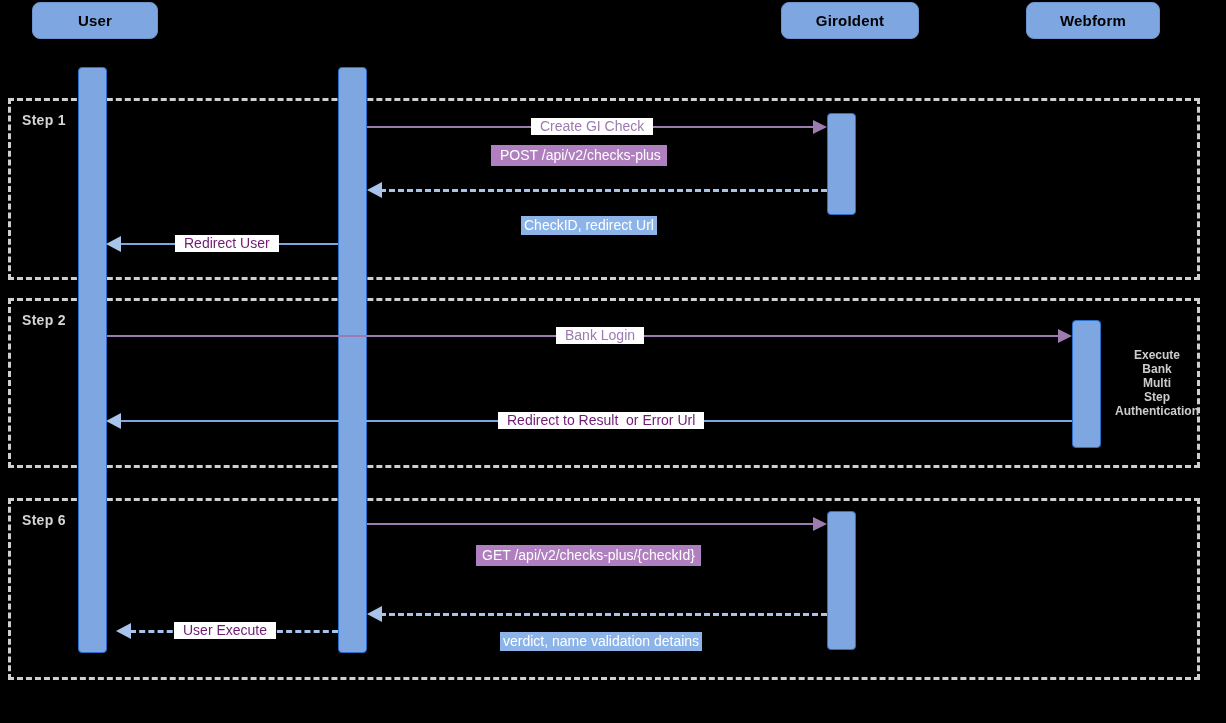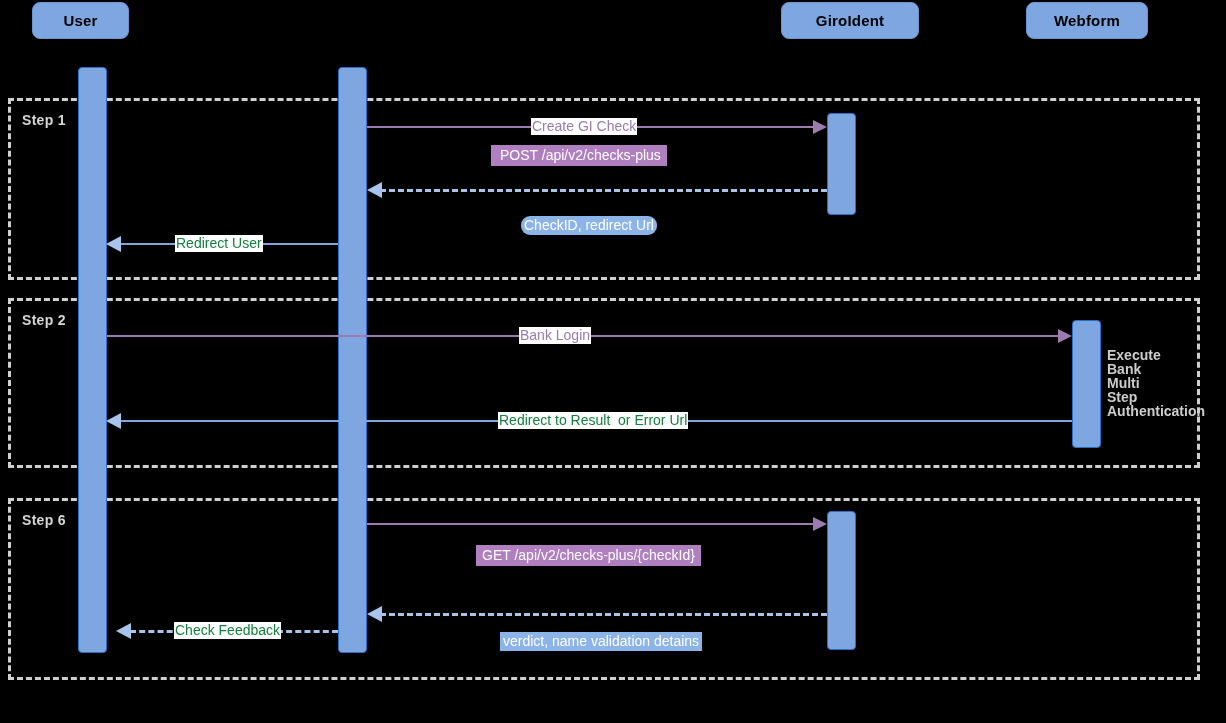--- a/index.html
+++ b/index.html
@@ -85,66 +85,67 @@
     border-bottom: 8px solid transparent;
     border-right: 15px solid #a8c4ea;
   }
 
   
   .msg-label {
     position: absolute;
     white-space: pre;
     font-size: 14px;
     line-height: 17px;
-    padding: 0 1px;
+    padding: 0 9px;
   }
   .label-purple-on-white {
     color: #9b7bb0;
     background: #ffffff;
   }
   .label-blue-on-white {
-    color: #15803d;
+    color: #701a75;
     background: #ffffff;
   }
   .label-white-on-purple {
     color: #ffffff;
     background: #b07fbf;
     padding: 2px 6px;
   }
   .label-white-on-blue {
     color: #ffffff;
     background: #8cb4e8;
     padding: 1px 3px;
   }
 
   
   .note {
     position: absolute;
     color: #cccccc;
-    font-size: 14px;
+    font-size: 12px;
     line-height: 14px;
     white-space: pre-line;
     font-weight: bold;
+    text-align: center;
   }
 </style>
 </head>
 <body>
 
 <div id="canvas">
 
-  <div class="actor-box" style="left:32px; top:2px; width:97px; height:37px;">
+  <div class="actor-box" style="left:32px; top:2px; width:126px; height:37px;">
     <span>User</span>
   </div>
 
 
   <div class="actor-box" style="left:781px; top:2px; width:138px; height:37px;">
     <span>GiroIdent</span>
   </div>
 
-  <div class="actor-box" style="left:1026px; top:2px; width:122px; height:37px;">
+  <div class="actor-box" style="left:1026px; top:2px; width:134px; height:37px;">
     <span>Webform</span>
   </div>
 
   <div class="frame" style="left:8px; top:98px; width:1192px; height:182px;"></div>
   <div class="frame-label" style="left:22px; top:112px;text-align:center;">Step 1</div>
 
   <div class="frame" style="left:8px; top:298px; width:1192px; height:170px;"></div>
   <div class="frame-label" style="left:22px; top:312px;">Step 2</div>
 
   <div class="frame" style="left:8px; top:498px; width:1192px; height:182px;"></div>
@@ -160,29 +161,29 @@
 
   <div class="activation" style="left:827px; top:511px; width:29px; height:139px;"></div>
 
   <div class="line line-solid-purple" style="left:367px; top:126px; width:446px;"></div>
   <div class="arrow-head arrow-right-purple" style="left:813px; top:120px;"></div>
   <div class="msg-label label-purple-on-white" style="left:531px; top:118px;">Create GI Check</div>
   <div class="msg-label label-white-on-purple" style="left:491px; top:145px;padding-left:9px;">POST /api/v2/checks-plus</div>
 
   <div class="line line-dash-blue" style="left:380px; top:189px; width:447px;"></div>
   <div class="arrow-head arrow-left-blue" style="left:367px; top:182px;"></div>
-  <div class="msg-label label-white-on-blue" style="left:521px; top:216px;border-radius:9px;">CheckID, redirect Url</div>
+  <div class="msg-label label-white-on-blue" style="left:521px; top:216px;">CheckID, redirect Url</div>
 
   <div class="line line-solid-blue" style="left:118px; top:243px; width:220px;"></div>
   <div class="arrow-head arrow-left-blue" style="left:106px; top:236px;"></div>
   <div class="msg-label label-blue-on-white" style="left:175px; top:235px;">Redirect User</div>
 
   <div class="line line-solid-purple" style="left:107px; top:335px; width:955px;"></div>
   <div class="arrow-head arrow-right-purple" style="left:1058px; top:329px;"></div>
-  <div class="msg-label label-purple-on-white" style="left:519px; top:327px;">Bank Login</div>
+  <div class="msg-label label-purple-on-white" style="left:556px; top:327px;">Bank Login</div>
 
   <div class="line line-solid-blue" style="left:118px; top:420px; width:954px;"></div>
   <div class="arrow-head arrow-left-blue" style="left:106px; top:413px;"></div>
   <div class="msg-label label-blue-on-white" style="left:498px; top:412px;text-align:center;">Redirect to Result  or Error Url</div>
 
   <div class="note" style="left:1107px; top:348px; width:100px;">Execute
 Bank
 Multi
 Step
 Authentication</div>
@@ -190,15 +191,15 @@
   <div class="line line-solid-purple" style="left:367px; top:523px; width:446px;"></div>
   <div class="arrow-head arrow-right-purple" style="left:813px; top:517px;"></div>
   <div class="msg-label label-white-on-purple" style="left:476px; top:545px;">GET /api/v2/checks-plus/{checkId}</div>
 
   <div class="line line-dash-blue" style="left:380px; top:613px; width:447px;"></div>
   <div class="arrow-head arrow-left-blue" style="left:367px; top:606px;"></div>
   <div class="msg-label label-white-on-blue" style="left:500px; top:632px;">verdict, name validation detains</div>
 
   <div class="line line-dash-blue" style="left:130px; top:630px; width:208px;"></div>
   <div class="arrow-head arrow-left-blue" style="left:116px; top:623px;"></div>
-  <div class="msg-label label-blue-on-white" style="left:174px; top:622px;">Check Feedback</div>
+  <div class="msg-label label-blue-on-white" style="left:174px; top:622px;">User Execute</div>
 
 </div>
 
 </body></html>

